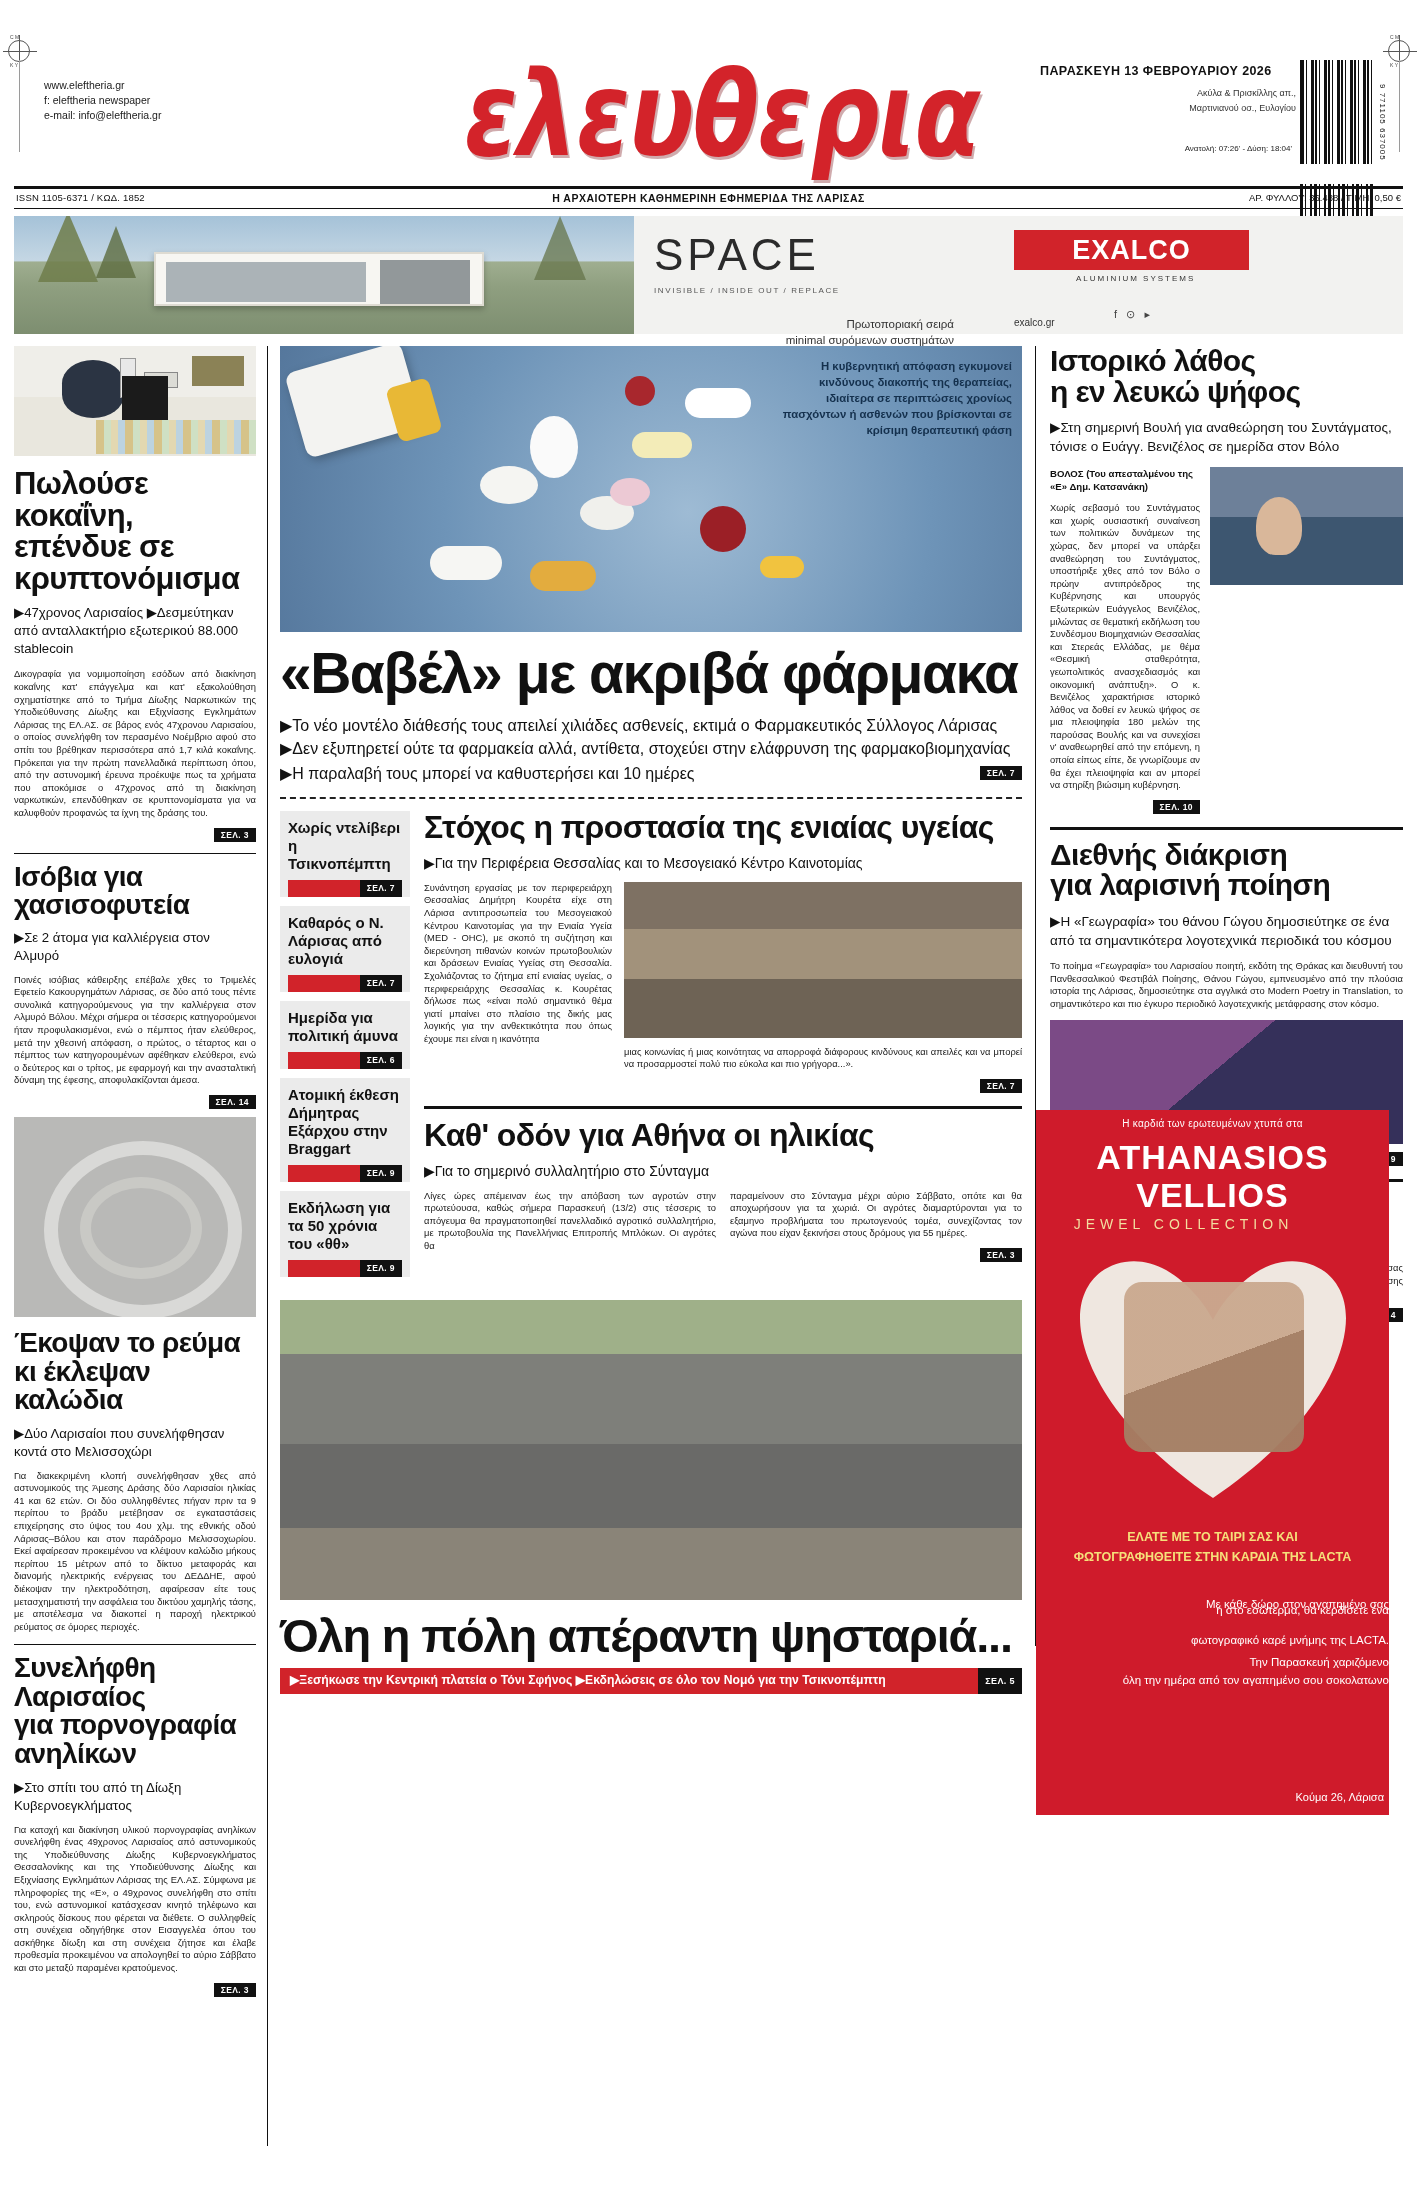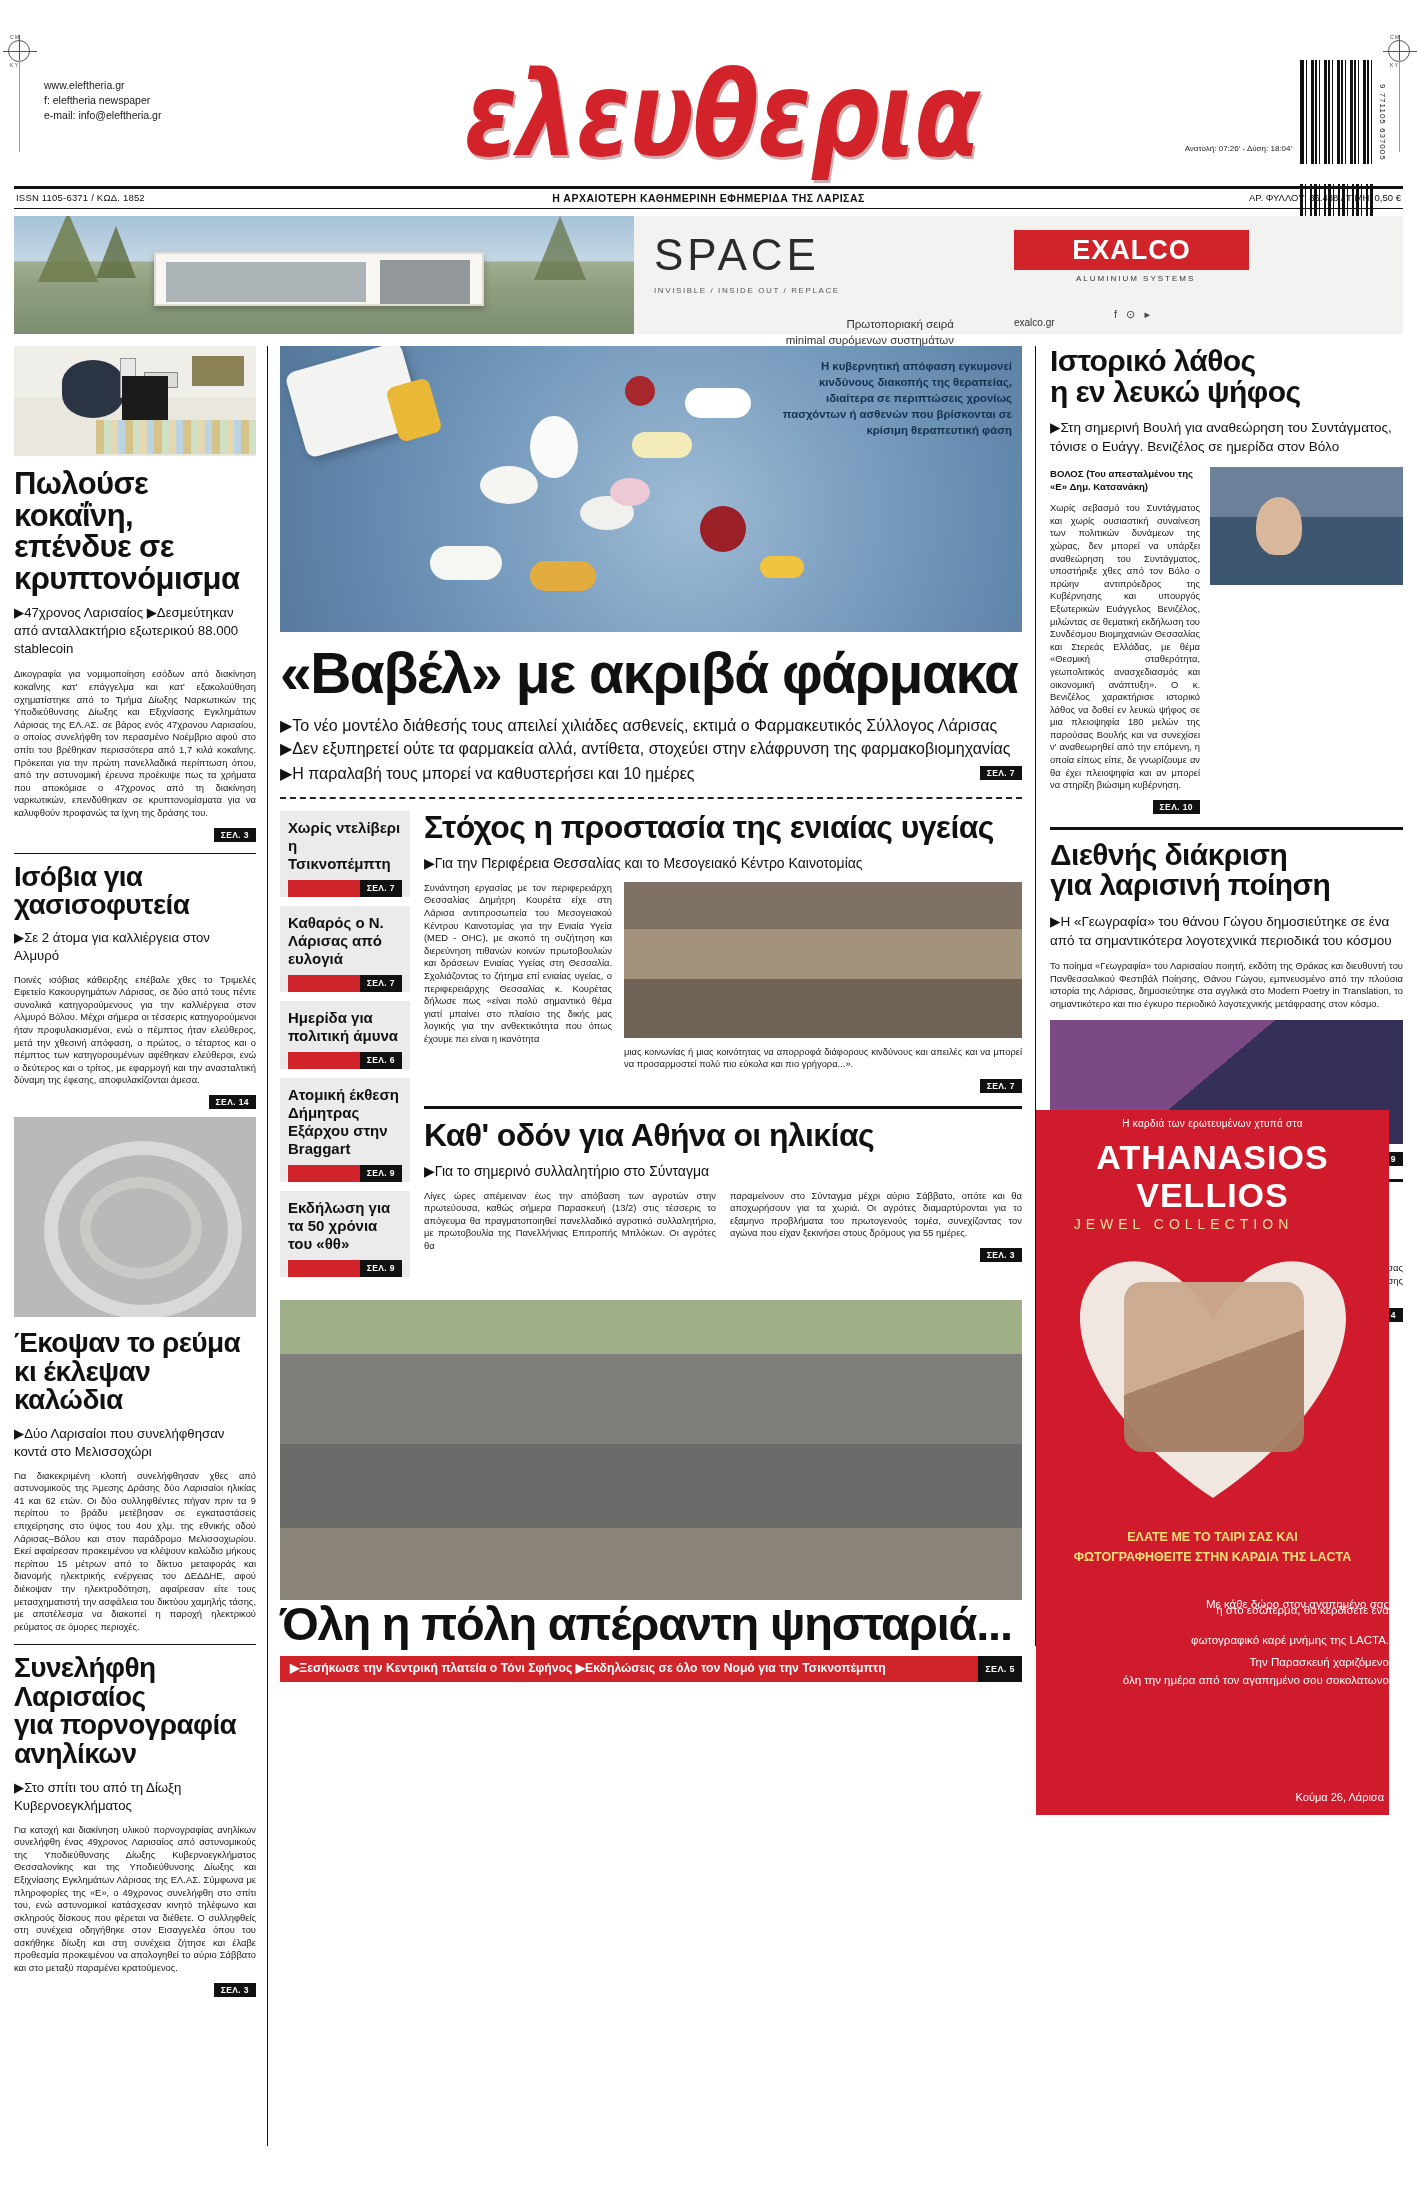--- a/index.html
+++ b/index.html
@@ -167,20 +167,25 @@
   <div class="masthead">
 
     <div class="contact">
       <div>www.eleftheria.gr</div>
       <div>f: eleftheria newspaper</div>
       <div>e-mail: info@eleftheria.gr</div>
     </div>
 
     <div class="logo">ελευθερια</div>
 
+    <div class="dateline">
+      <div class="d1">ΠΑΡΑΣΚΕΥΗ  13 ΦΕΒΡΟΥΑΡΙΟΥ 2026</div>
+      <div class="d2">Ακύλα &amp; Πρισκίλλης απ.,</div>
+      <div class="d2" style="margin-top:2px">Μαρτινιανού οσ., Ευλογίου</div>
+    </div>
     <div class="sunline">Ανατολή: 07:26' - Δύση: 18:04'</div>
 
     <div class="barcode"></div>
     <div class="barcode2"></div>
     <div class="barcode-num">9 771105 637005</div>
   </div>
 
   <div class="inforule-top"></div>
   <div class="infobar">
     <div class="left">ISSN 1105-6371 / ΚΩΔ. 1852</div>
@@ -353,21 +358,21 @@
                 <div class="body">παραμείνουν στο Σύνταγμα μέχρι αύριο Σάββατο, οπότε και θα αποχωρήσουν για τα χωριά. Οι αγρότες διαμαρτύρονται για το εξαμηνο προβλήματα του πρωτογενούς τομέα, συνεχίζοντας τον αγώνα που είχαν ξεκινήσει στους δρόμους για 55 ημέρες.</div>
                 <div class="seal-wrap"><span class="seal">ΣΕΛ. 3</span></div>
               </div>
             </div>
           </div>
         </div>
       </div>
 
       <div style="margin-top:14px;">
         <div class="photo ph-street"></div>
-        <div class="hl" style="font-size:47px;letter-spacing:-1.2px;">Όλη η πόλη απέραντη ψησταριά...</div>
+        <div class="hl" style="font-size:47px;margin-top:12px;letter-spacing:-1.2px;">Όλη η πόλη απέραντη ψησταριά...</div>
         <div class="redstrip">
           <div class="txt">▶Ξεσήκωσε την Κεντρική πλατεία ο Τόνι Σφήνος ▶Εκδηλώσεις σε όλο τον Νομό για την Τσικνοπέμπτη</div>
           <span class="seal">ΣΕΛ. 5</span>
         </div>
       </div>
     </div>
 
     <div class="colR">
 
       <div>

